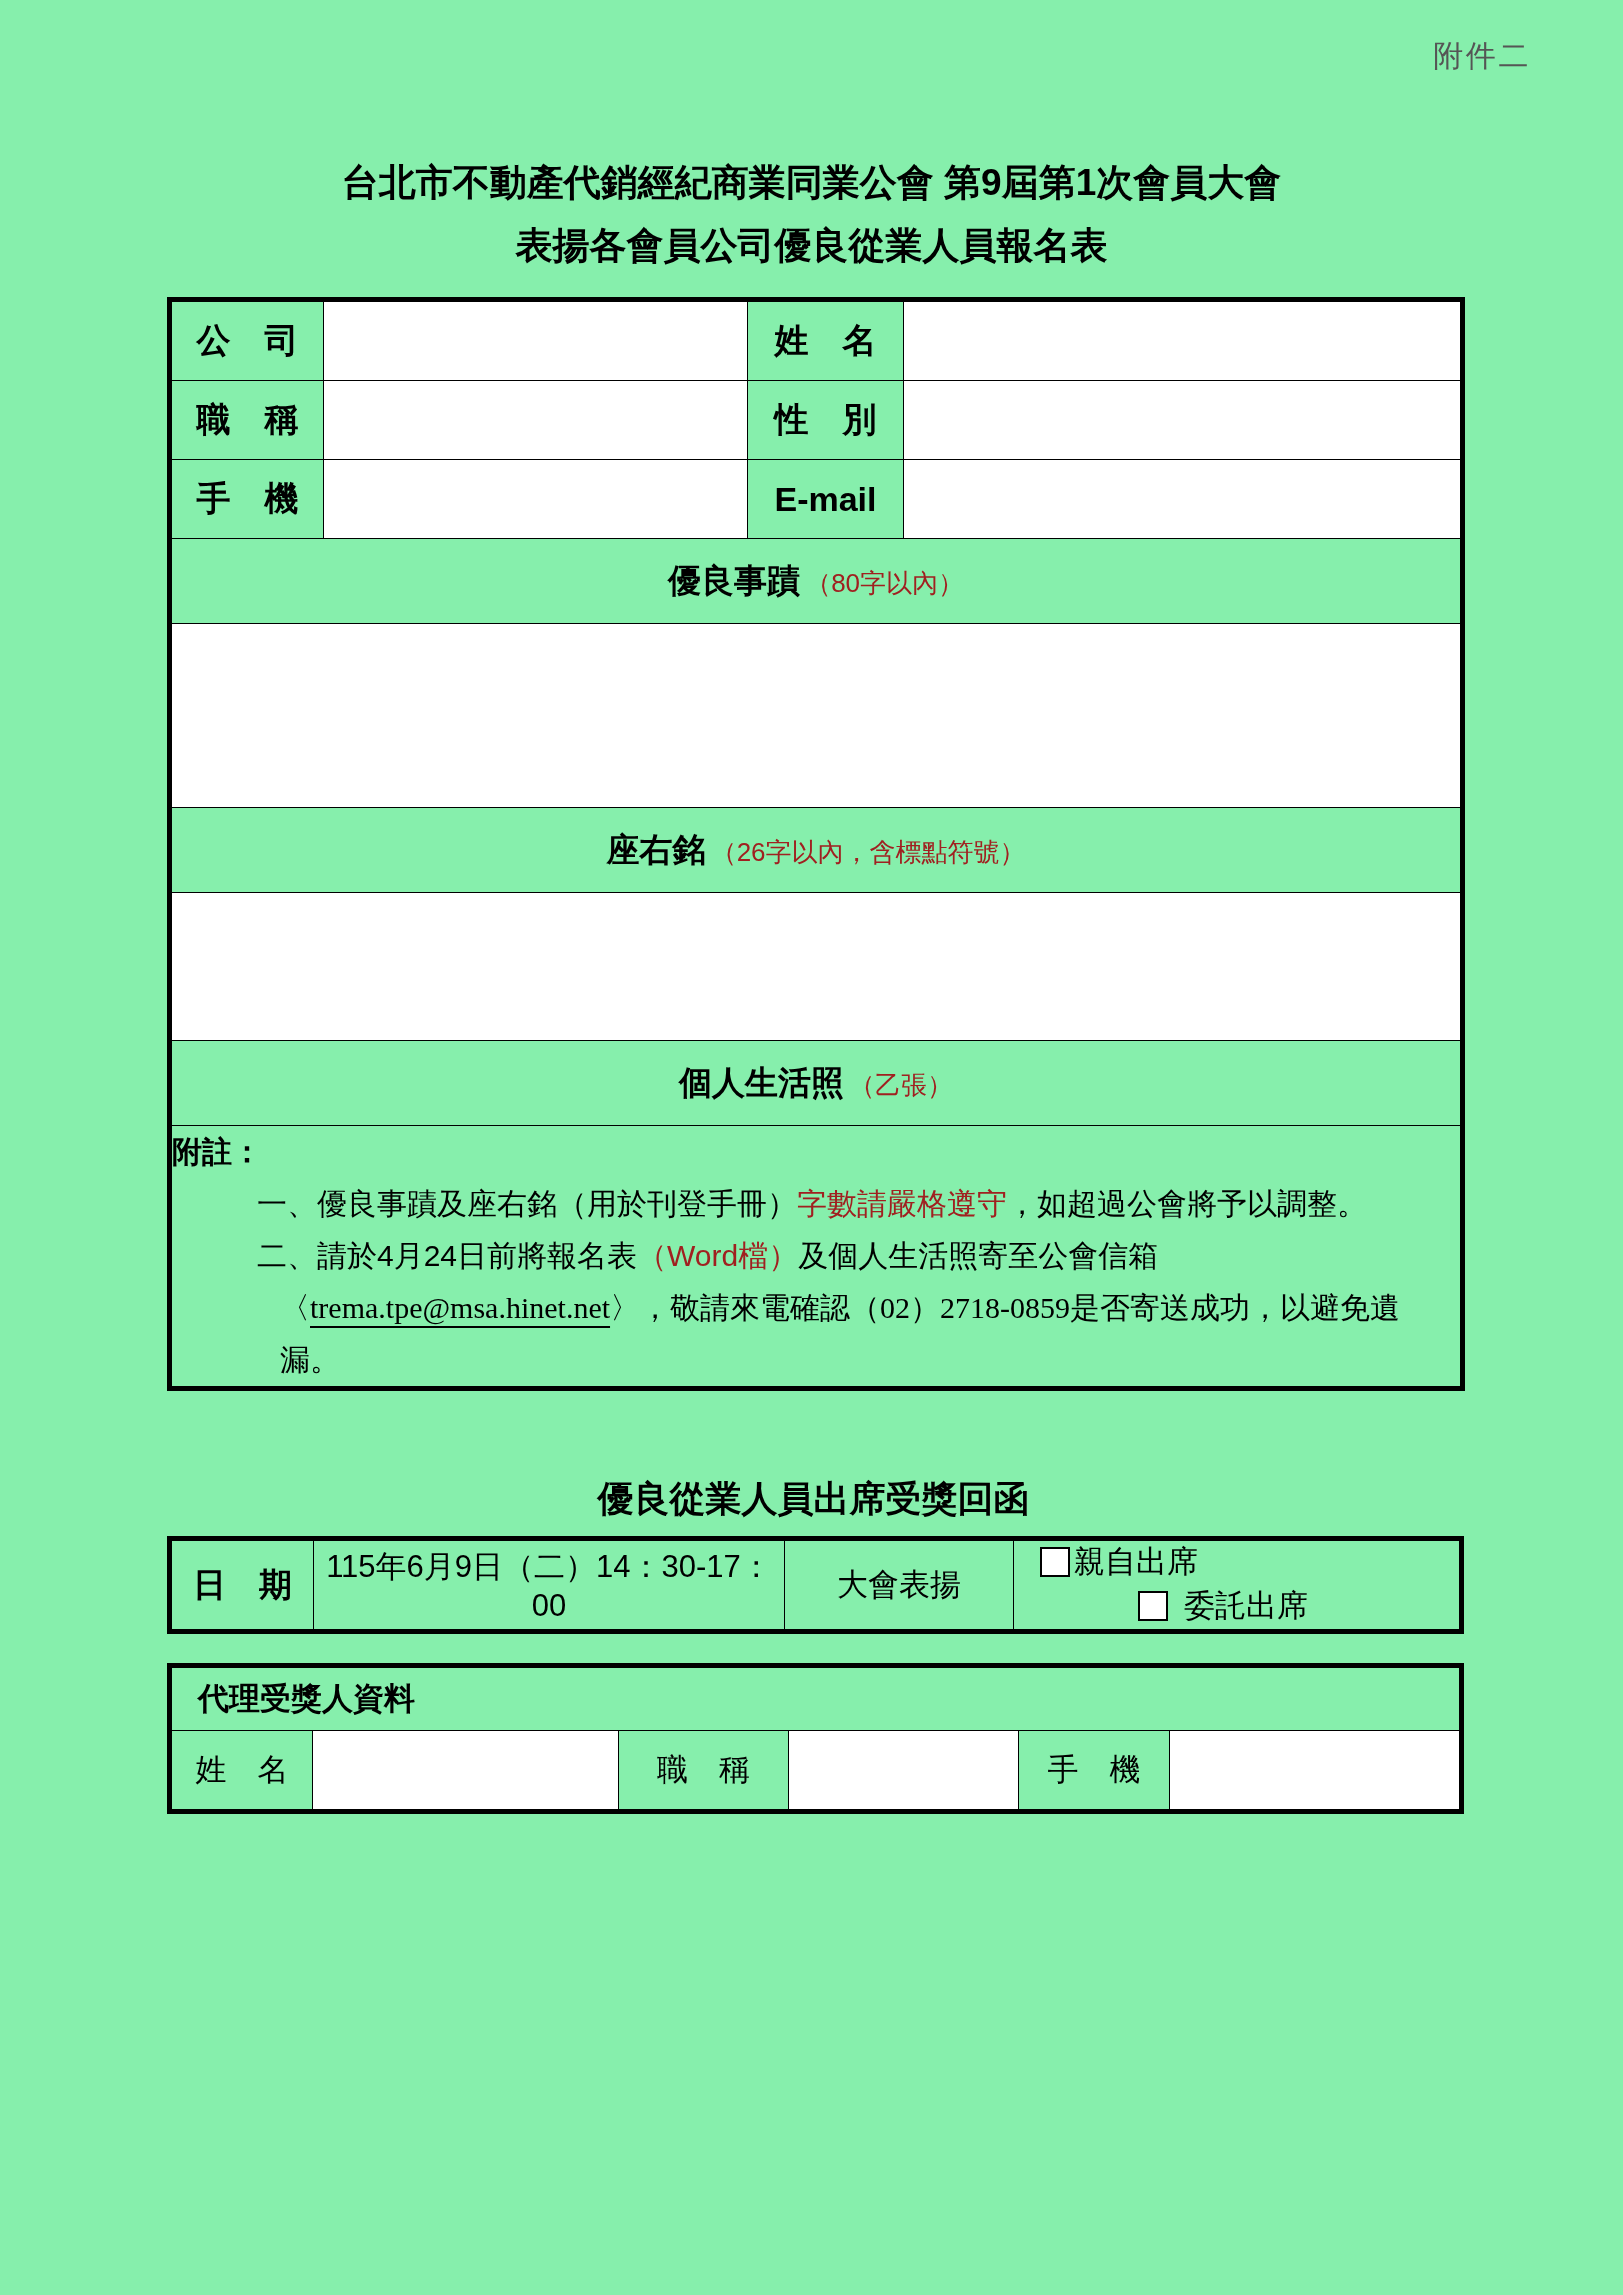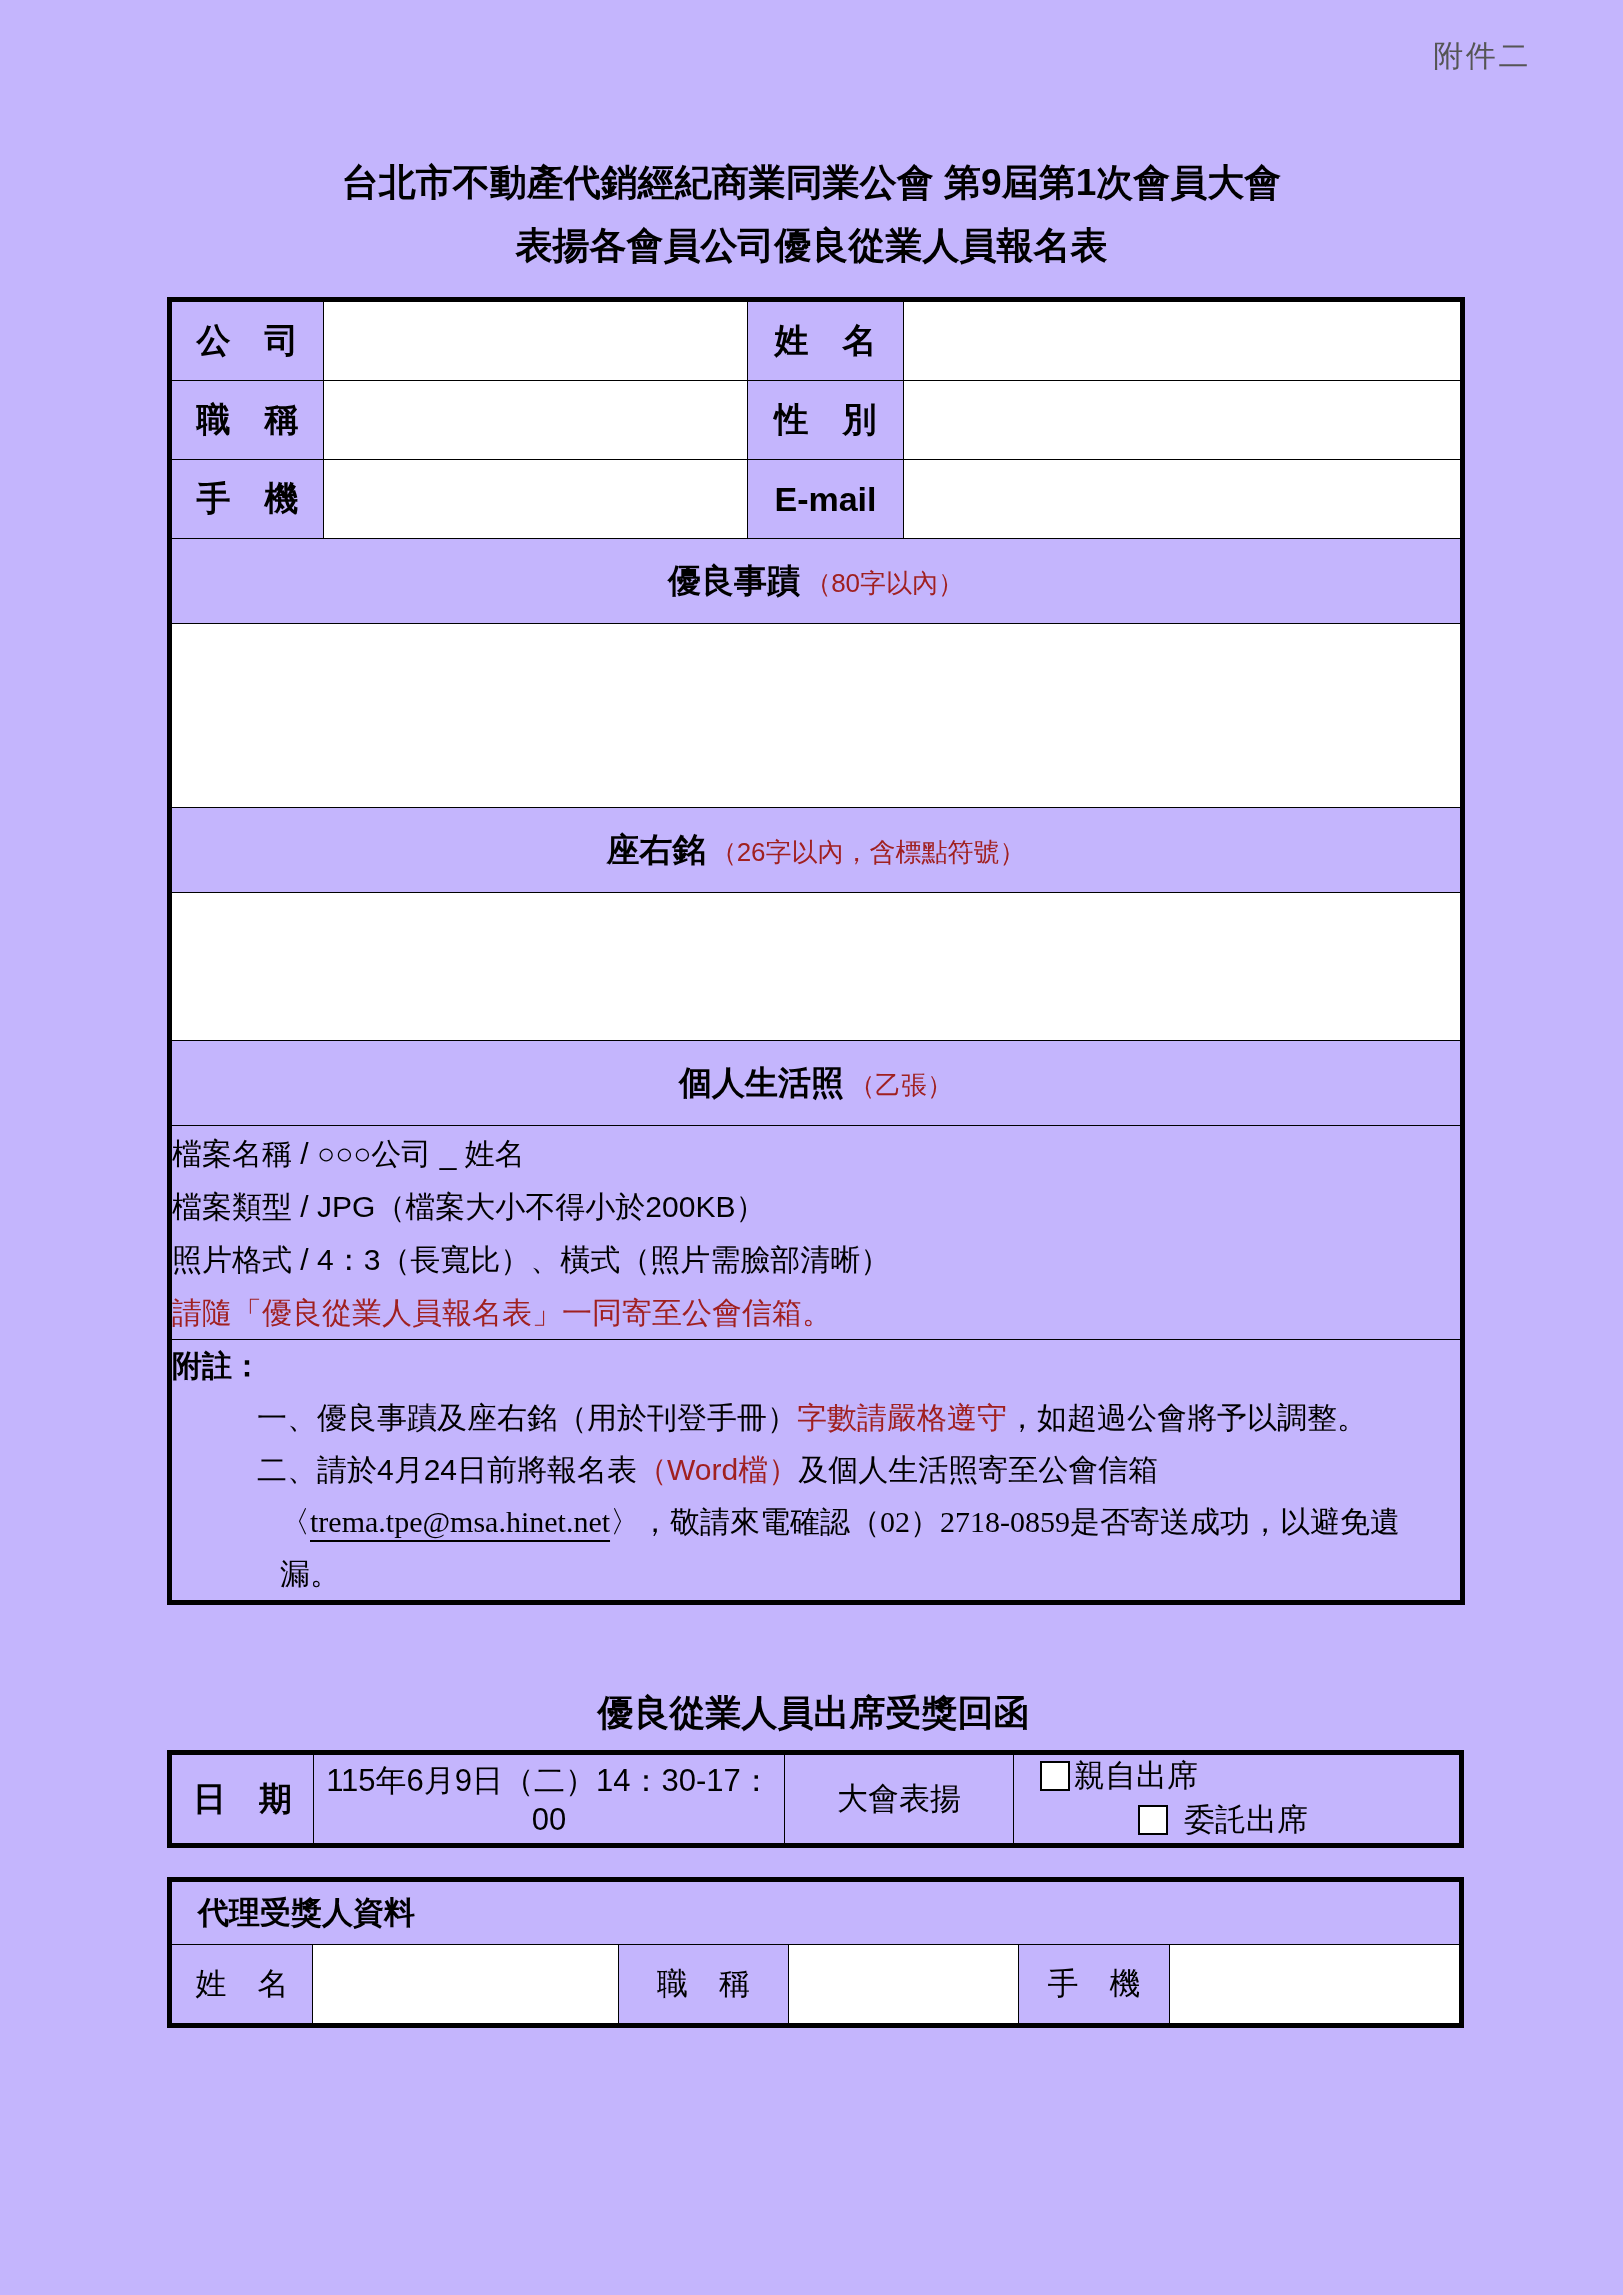--- a/index.html
+++ b/index.html
@@ -1,21 +1,21 @@
 <!DOCTYPE html>
 <html style="font-size:10.5px"><head>
 <meta charset="utf-8">
 <style>
   html, body { margin: 0; padding: 0; background: #ffffff; }
   body { font-family: "Liberation Sans", "DejaVu Sans", sans-serif; color: #000; }
   .sheet {
     position: relative;
     width: 1623px;
     height: 2295px;
-    background: #c4b5fd;
+    background: #86efac;
     overflow: hidden;
   }
 
   .attachment {
     position: absolute;
     top: 36px;
     right: 92px;
     font-size: 30px;
     color: #555555;
     letter-spacing: 2.6px;
@@ -177,28 +177,20 @@
       </tr>
       <tr>
         <td class="val fill-md tb" colspan="4"></td>
       </tr>
 
       <tr>
         <td class="sec tb" colspan="4">
           <span class="sec-title">個人生活照</span><span class="sec-note">（乙張）</span>
         </td>
       </tr>
-      <tr>
-        <td class="specs tb" colspan="4">
-          <div>檔案名稱 / ○○○公司 _ 姓名</div>
-          <div>檔案類型 / JPG（檔案大小不得小於200KB）</div>
-          <div>照片格式 / 4：3（長寬比）、橫式（照片需臉部清晰）</div>
-          <div class="spec-red">請隨「優良從業人員報名表」一同寄至公會信箱。</div>
-        </td>
-      </tr>
 
       <tr>
         <td class="remarks" colspan="4">
           <div class="remark-label">附註：</div>
           <div class="remark-item">
             <span>一、優良事蹟及座右銘（用於刊登手冊）</span><span class="red">字數請嚴格遵守</span><span>，如超過公會將予以調整。</span>
           </div>
           <div class="remark-item">
             <span>二、請於4月24日前將報名表</span><span class="red">（Word檔）</span><span>及個人生活照寄至公會信箱</span>
           </div>

